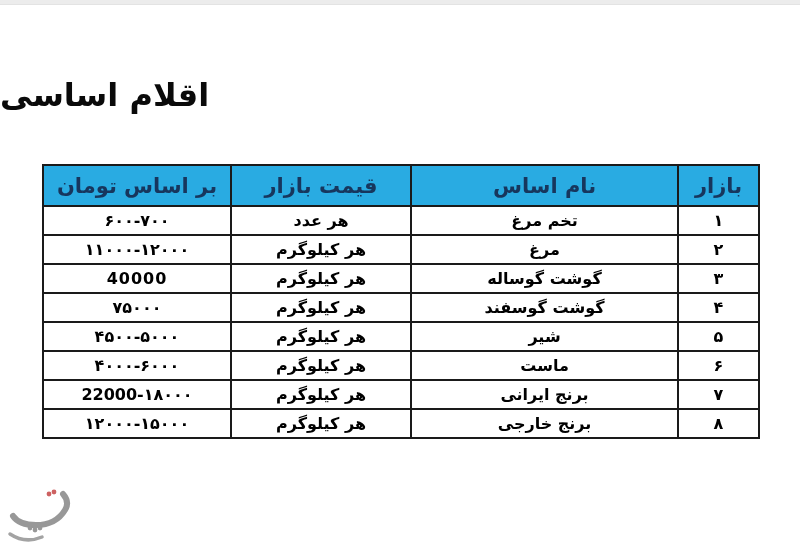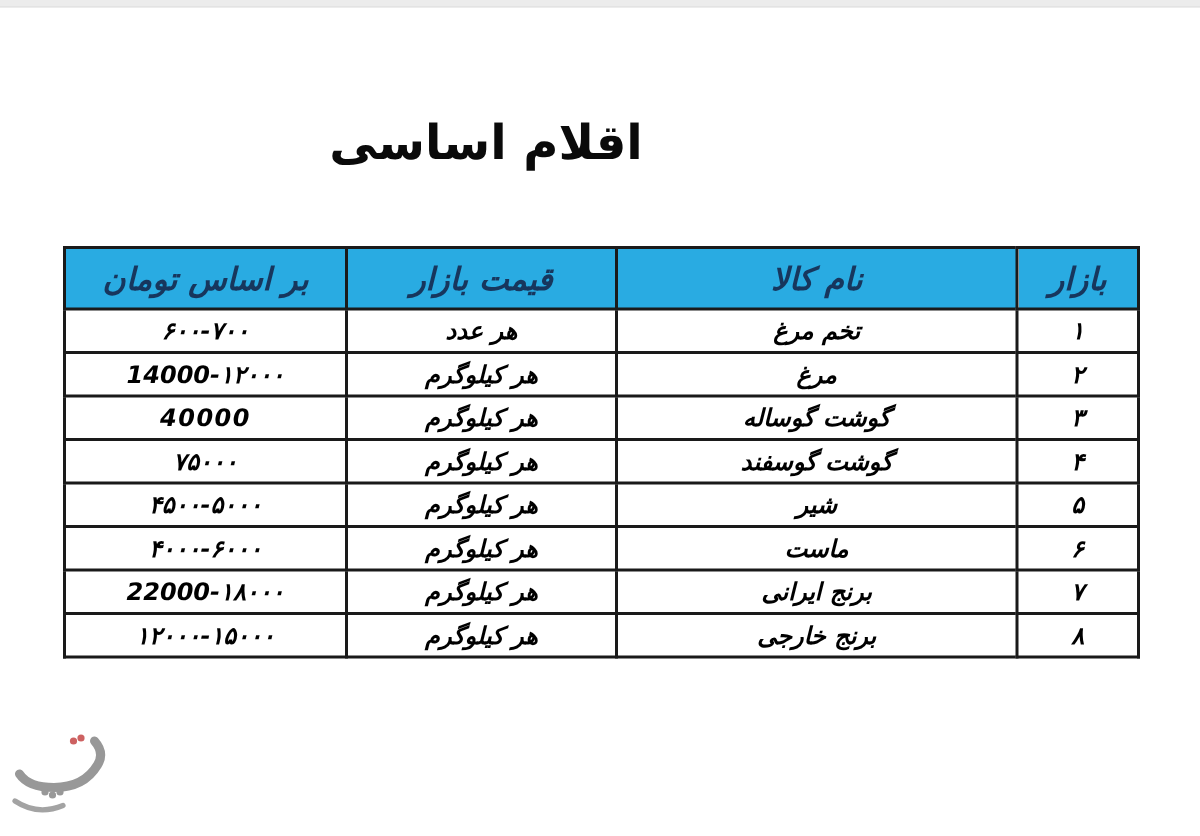--- a/index.html
+++ b/index.html
@@ -20,21 +20,21 @@
     width: 800px;
     height: 4px;
     background: #ececec;
     border-bottom: 1px solid #e3e3e3;
   }
   .page-title {
     position: absolute;
     top: 76px;
     left: 0;
     width: 648px;
-    text-align: center;
+    text-align: left;
     direction: rtl;
     font-size: 32px;
     font-weight: bold;
     color: #0a0a0a;
     letter-spacing: 0;
   }
   table.price-table {
     position: absolute;
     top: 164px;
     left: 42px;
@@ -45,21 +45,20 @@
     border: 2px solid #1a1a1a;
   }
   table.price-table th,
   table.price-table td {
     border: 2px solid #1a1a1a;
     text-align: center;
     vertical-align: middle;
     padding: 0;
     font-weight: bold;
     overflow: hidden;
-    font-style: italic;
   }
   table.price-table th {
     background: #29ABE2;
     color: #17365D;
     font-size: 21px;
     height: 39px;
   }
   table.price-table td {
     height: 27px;
     font-size: 16px;
@@ -92,37 +91,37 @@
 <table class="price-table">
   <colgroup>
     <col style="width:81px">
     <col style="width:267px">
     <col style="width:180px">
     <col style="width:188px">
   </colgroup>
   <thead>
     <tr>
       <th>بازار</th>
-      <th>نام کالا</th>
+      <th>نام اساس</th>
       <th>قیمت بازار</th>
       <th>بر اساس تومان</th>
     </tr>
   </thead>
   <tbody>
     <tr>
       <td class="c-no">۱</td>
       <td class="c-item">تخم مرغ</td>
       <td class="c-unit">هر عدد</td>
       <td class="c-price">۶۰۰-۷۰۰</td>
     </tr>
     <tr>
       <td class="c-no">۲</td>
       <td class="c-item">مرغ</td>
       <td class="c-unit">هر کیلوگرم</td>
-      <td class="c-price">14000-۱۲۰۰۰</td>
+      <td class="c-price">۱۱۰۰۰-۱۲۰۰۰</td>
     </tr>
     <tr>
       <td class="c-no">۳</td>
       <td class="c-item">گوشت گوساله</td>
       <td class="c-unit">هر کیلوگرم</td>
       <td class="c-price">40000</td>
     </tr>
     <tr>
       <td class="c-no">۴</td>
       <td class="c-item">گوشت گوسفند</td>

